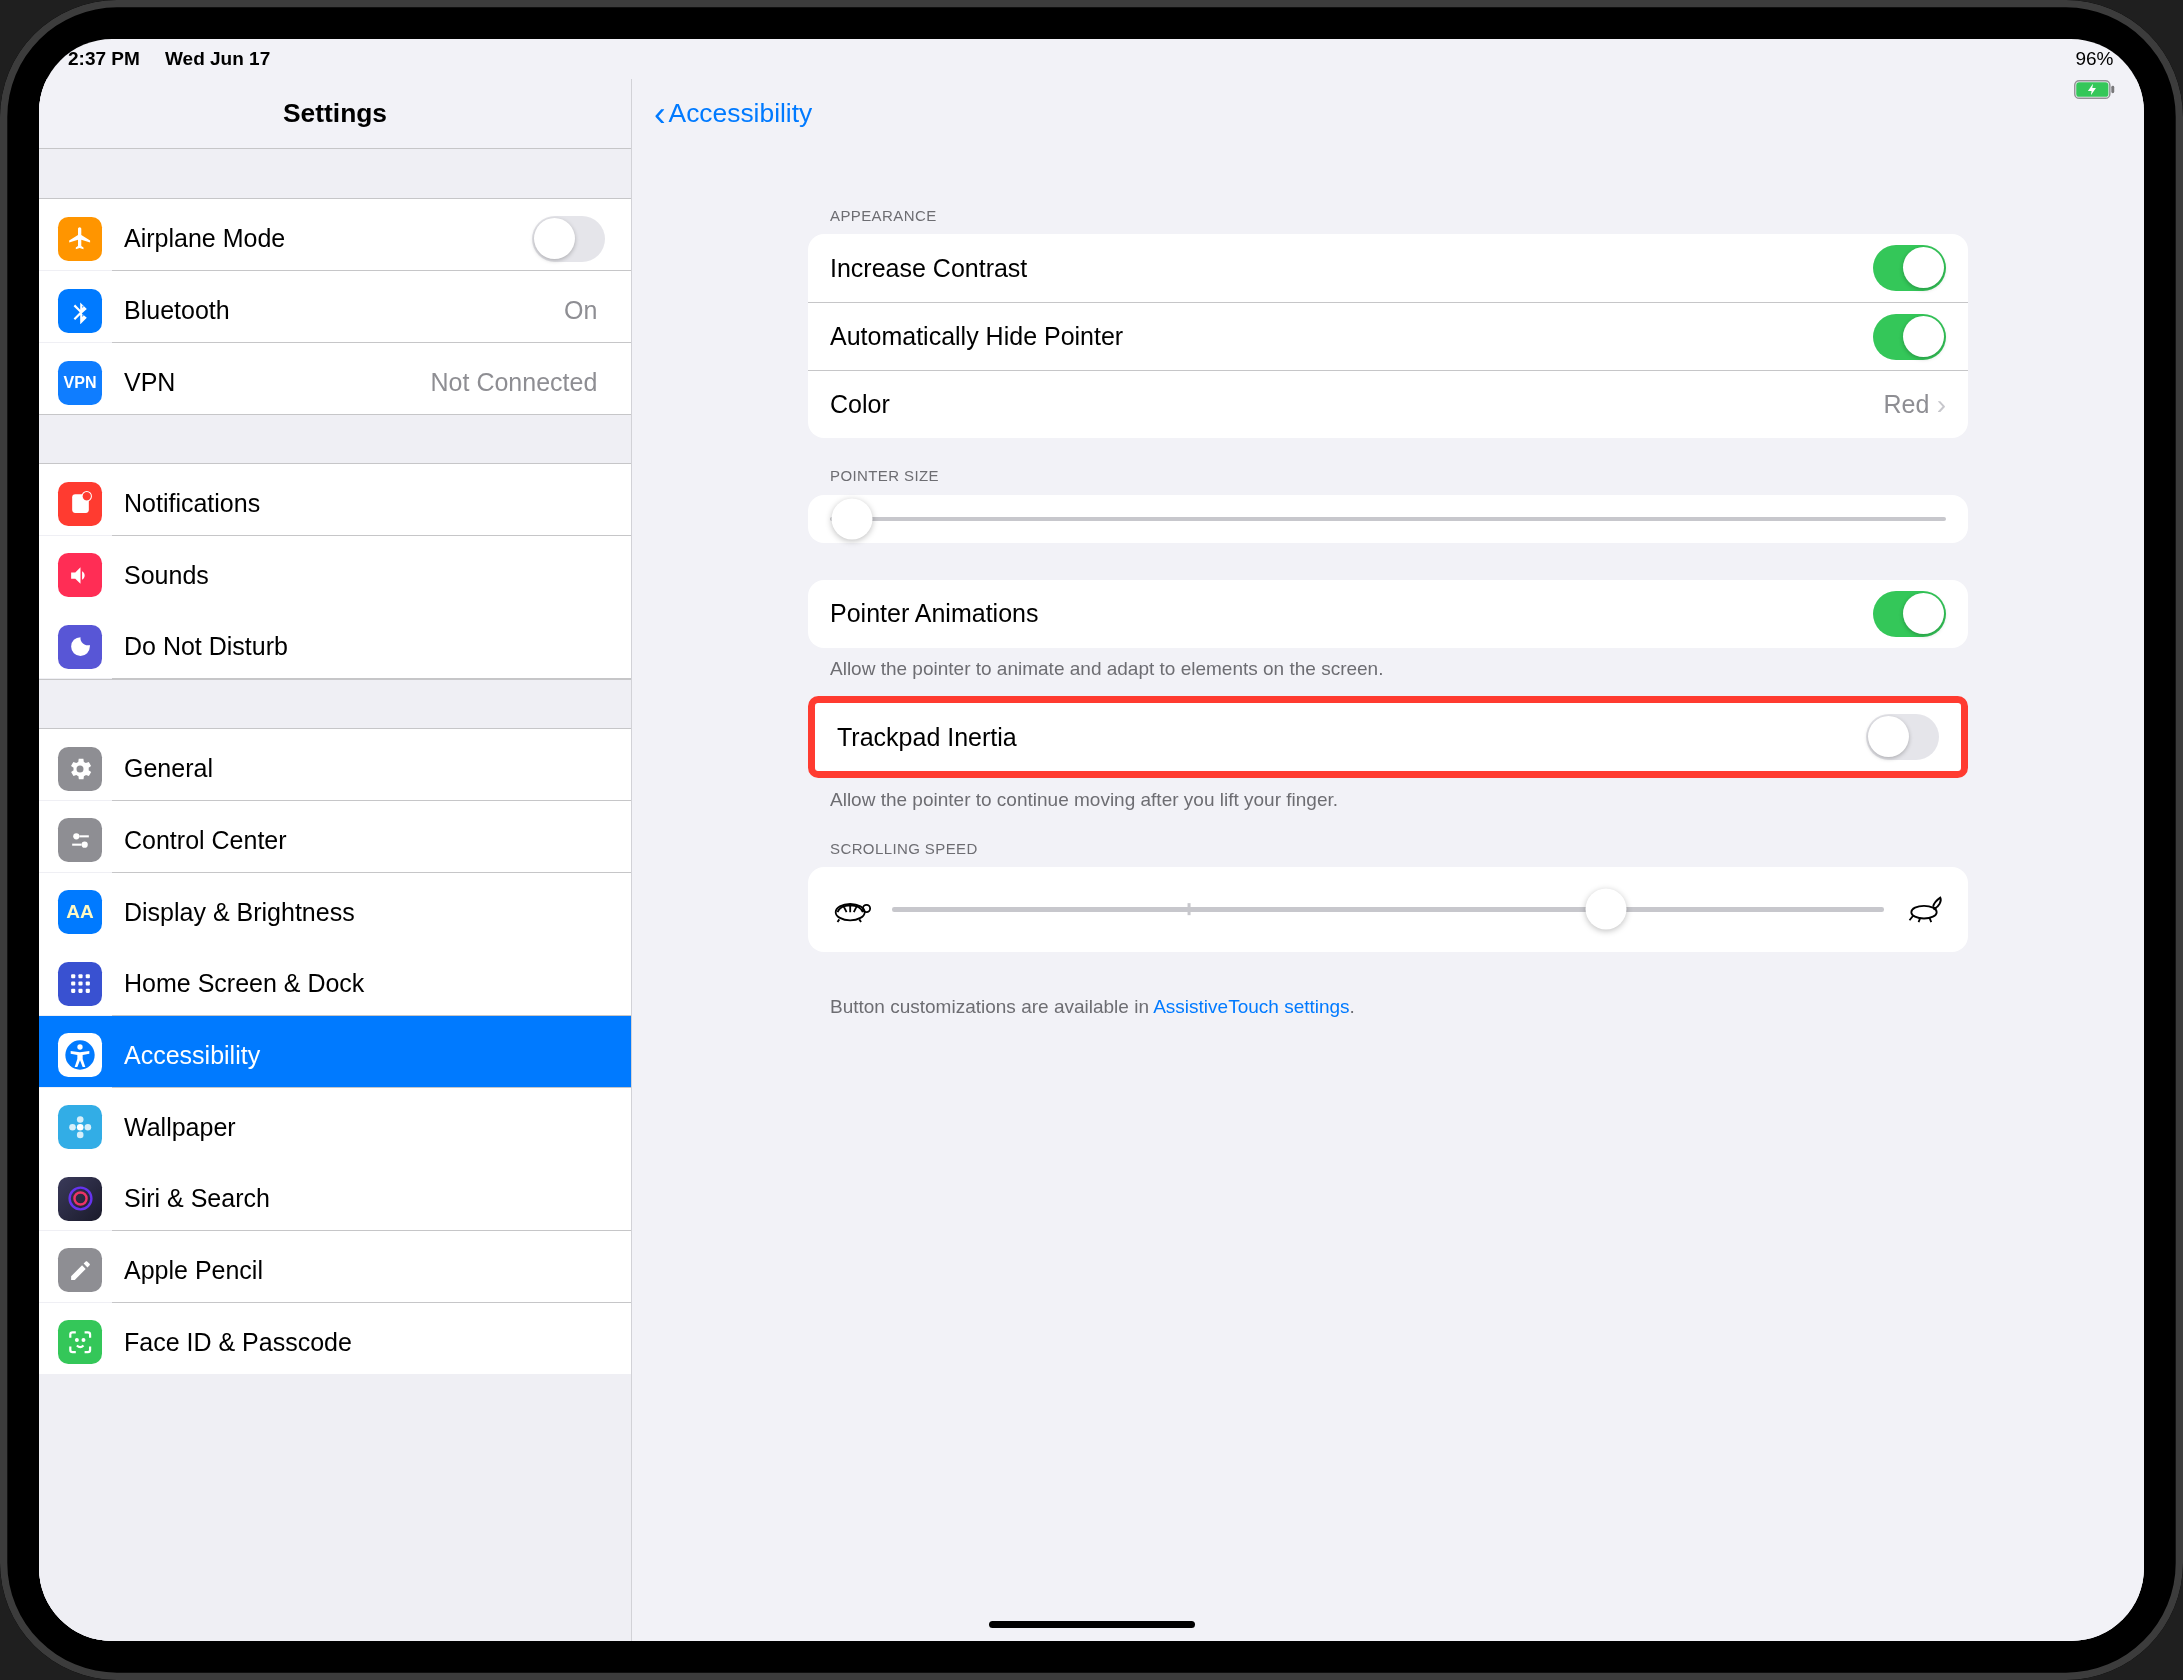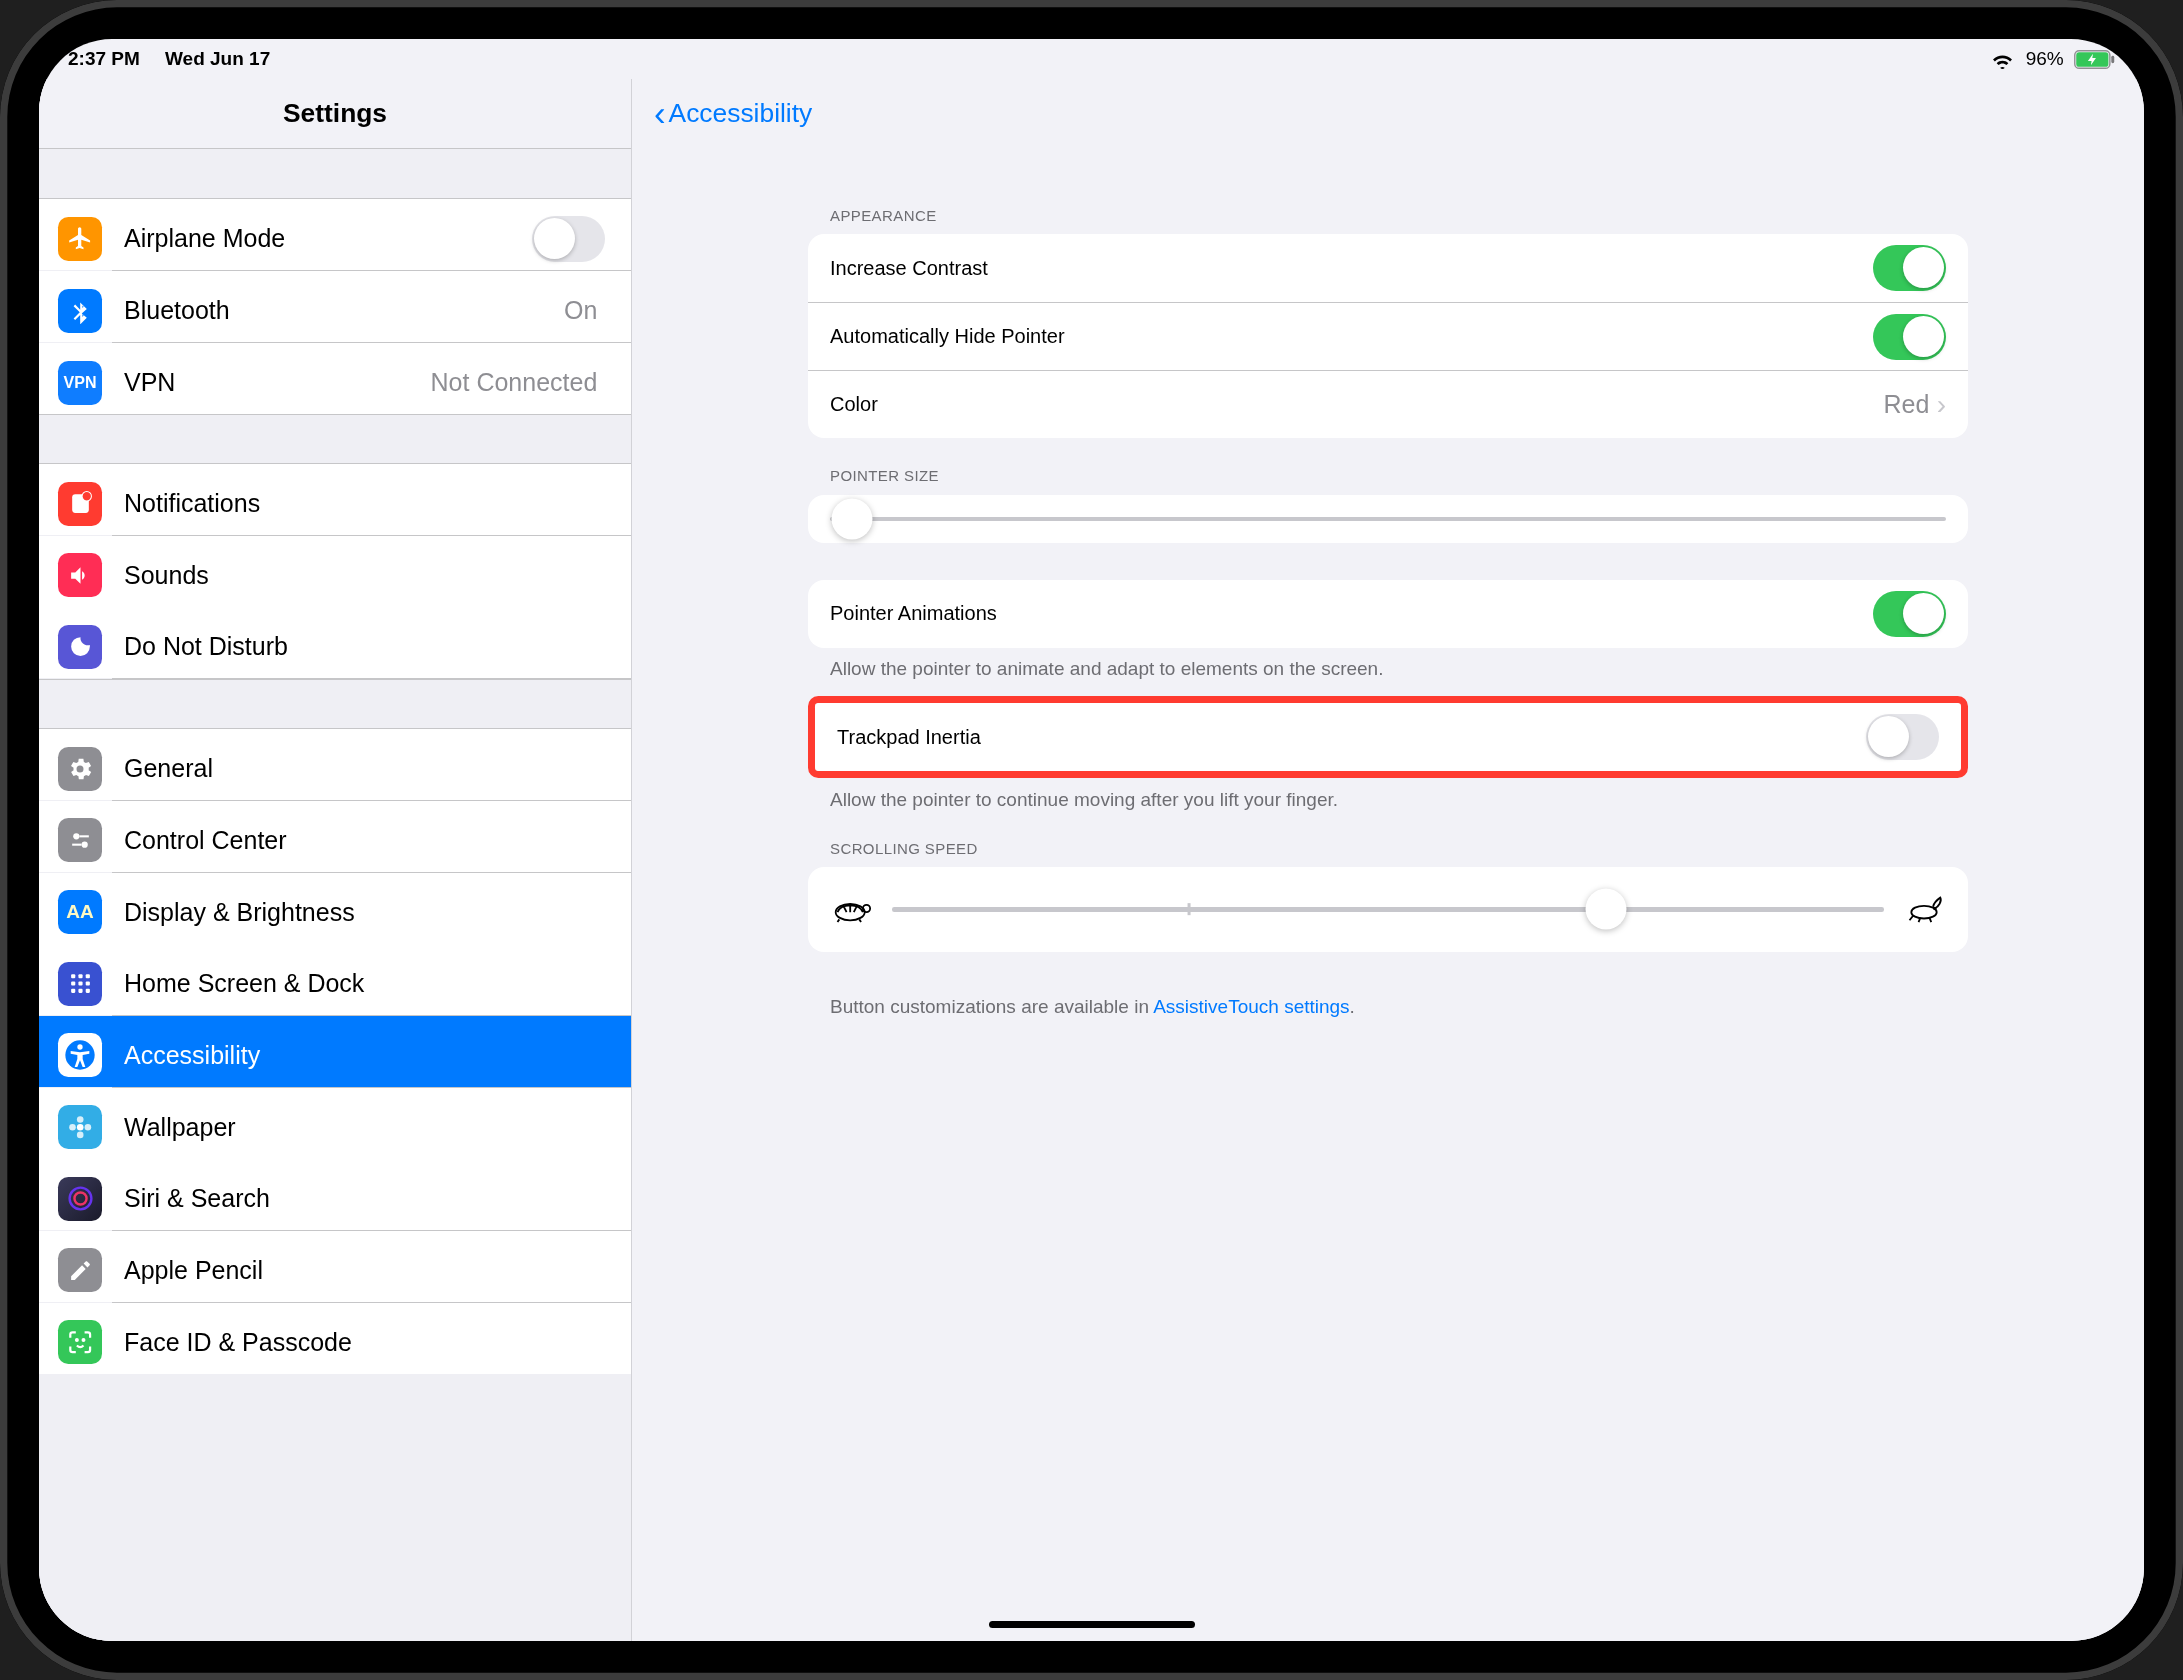--- a/index.html
+++ b/index.html
@@ -4,21 +4,21 @@
 <style>
   * { box-sizing: border-box; margin: 0; padding: 0; font-family: -apple-system, "Helvetica Neue", Helvetica, Arial, sans-serif; -webkit-font-smoothing: antialiased; }
   body { background: #1f1f1f; width: 2183px; height: 1680px; display: flex; align-items: center; justify-content: center; }
 
   .device-frame { width: 2183px; height: 1680px; padding: 39px 39px; background: #000; border-radius: 117px; box-shadow: inset 0 0 0 7.3px #3c3c3c, inset 0 0 0 13.2px #000; position: relative; }
   .device-frame::before { content:""; position:absolute; inset:17.6px; border-radius:103px; background:#000; }
   .screen { position: relative; width: 100%; height: 100%; border-radius: 73px; background: #f2f2f7; overflow: hidden; display: flex; flex-direction: column; }
 
   .status-bar { height: 40px; display:flex; align-items:center; justify-content:space-between; padding: 0 29px 0 29px; font-size:19px; font-weight:600; color:#000; z-index:5; position:relative; }
   .status-left { display:flex; gap:7.3px; font-weight:600; }
-  .status-right { display:flex; align-items:center; gap:10.3px; }
+  .status-right { display:flex; align-items:center; gap:10.3px;flex-direction:column; }
   .wifi-icon svg, .battery-icon svg { display:block; }
 
   .content { flex:1; display:flex; overflow:hidden; }
 
   
   .sidebar { width: 593px; display:flex; flex-direction:column; background:#f2f2f7; border-right:0.7px solid #d2d2d7; }
   .sidebar-header { height: 70px; display:flex; align-items:center; justify-content:center; background:#f2f2f7; border-bottom:0.7px solid #c6c6c8; }
   .sidebar-header span { font-size:26.4px; font-weight:700; }
   .sidebar-list { flex:1; overflow-y:auto; background:#efeff4; }
   .group-gap { height: 50px; border-top:0.7px solid #c6c6c8; border-bottom:0.7px solid #c6c6c8; background:#efeff4; }
@@ -44,21 +44,21 @@
   .nav-title { position:absolute; left:0; right:0; text-align:center; font-size:26.4px; font-weight:600; }
 
   .detail-body { padding: 29px 176px 0 176px; display:flex; flex-direction:column; }
 
   .section-header { font-size:15px; color:#6d6d72; text-transform:uppercase; letter-spacing:0.4px; padding: 29px 0 10.3px 22px; }
   .section-footer { font-size:19px; color:#6d6d72; padding: 10.3px 0 0 22px; }
 
   .card { background:#fff; border-radius:16px; overflow:hidden; }
   .card-row { height:68px; display:flex; align-items:center; padding:0 22px; }
   .card-row + .card-row { border-top:0.7px solid #c6c6c8; }
-  .card-label { font-size:20px; flex:1; }
+  .card-label { font-size:25px; flex:1; }
   .card-value { font-size:25px; color:#8e8e93; margin-right:7.3px; }
   .disclosure { color:#c7c7cc; font-size:28px; }
 
   .switch { width:73px; height:46px; border-radius:29px; position:relative; flex-shrink:0; }
   .switch.on { background:#34c759; }
   .switch.off { background:#e5e5ea; }
   .switch::after { content:""; width:41px; height:41px; border-radius:50%; background:#fff; position:absolute; top:2.2px; box-shadow:0 1.5px 4.4px rgba(0,0,0,0.25); }
   .switch.on::after { right:2.2px; }
   .switch.off::after { left:2.2px; }
 

